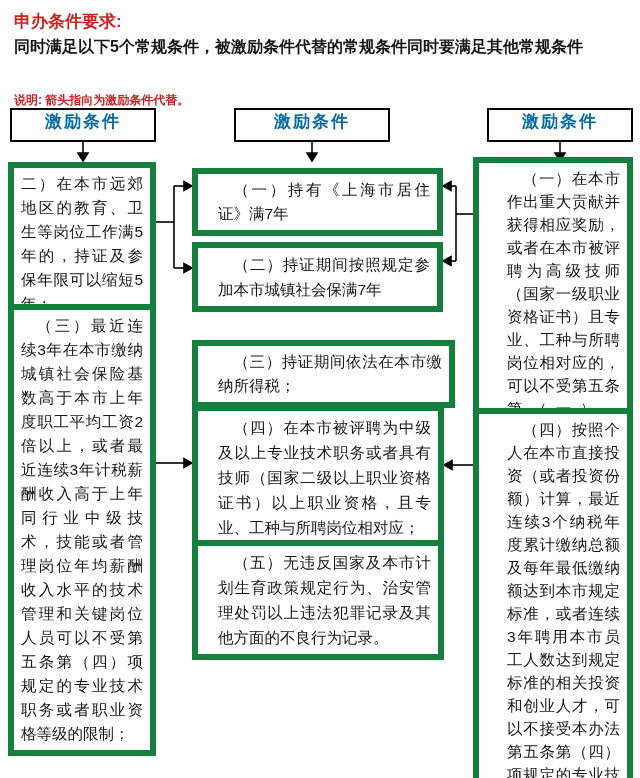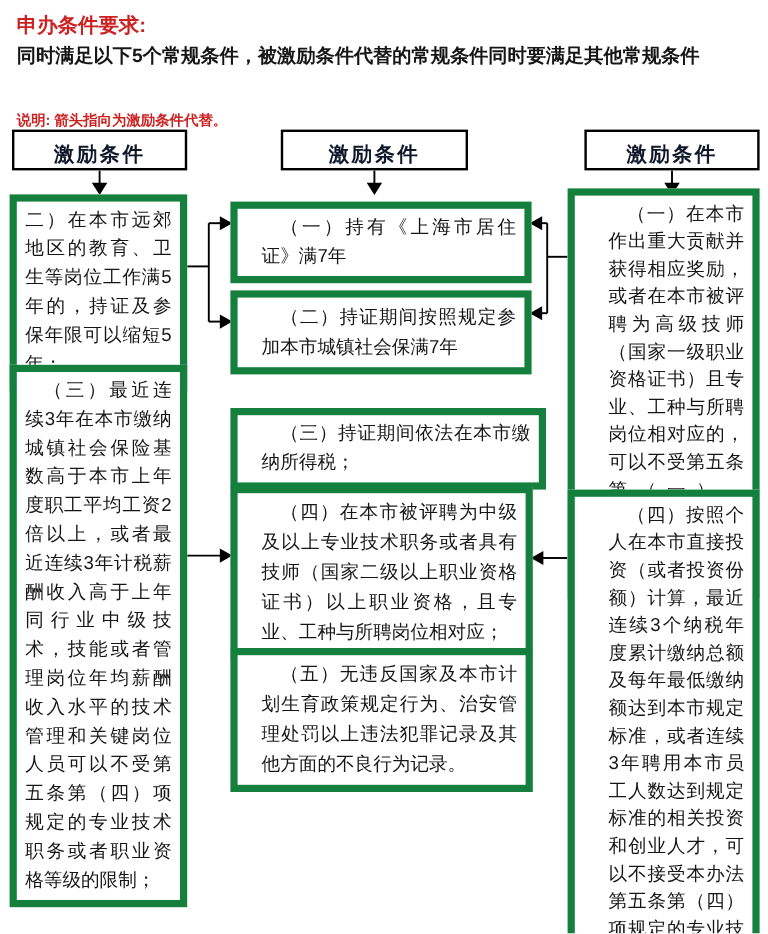--- a/index.html
+++ b/index.html
@@ -6,22 +6,22 @@
   .canvas {
     position:relative; width:640px; height:778px; background:#ffffff;
     font-family:"Liberation Sans","DejaVu Sans",sans-serif; color:#111;
     overflow:hidden;
   }
   .title-line { position:absolute; left:14px; white-space:nowrap; }
   .t-red  { color:#cc2222; font-weight:bold; }
   .t-blk  { color:#161616; font-weight:600; }
   .hdr-box {
     position:absolute; border:2px solid #000; background:#fff;
-    display:flex; align-items:flex-end; justify-content:center;
-    font-size:17px; font-weight:bold; color:#0f172a; letter-spacing:2px;
+    display:flex; align-items:flex-start; justify-content:center;
+    font-size:17px; font-weight:bold; color:#0369a1; letter-spacing:2px;
     box-sizing:border-box;
   }
   .box {
     position:absolute; border:6px solid #15803d; background:#fff;
     box-sizing:border-box; padding:4px 7px;
     font-size:15.5px; font-weight:500; color:#161616;
     text-align:justify; overflow:hidden;
   }
   .side { line-height:24px; }
   .side-r { line-height:23px;padding-left:28px; }

